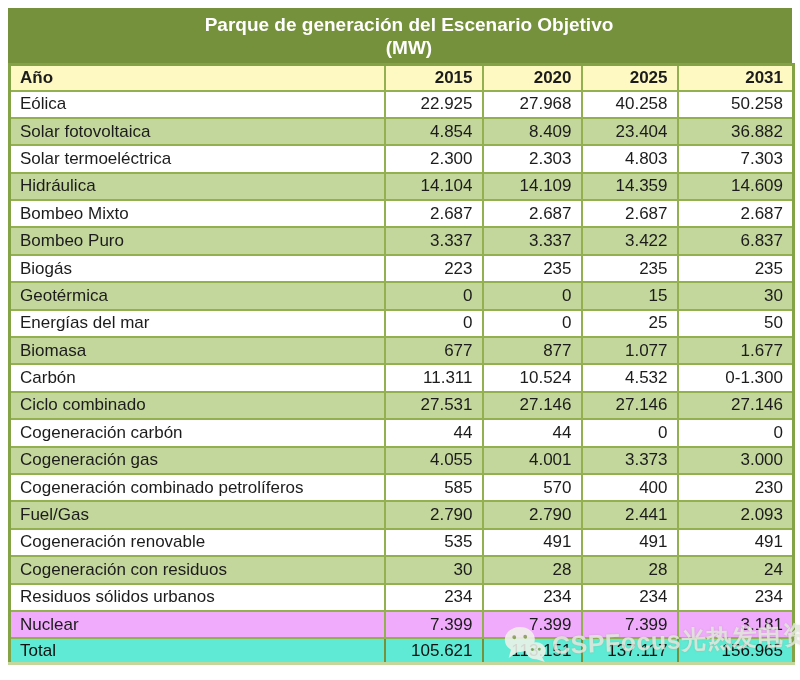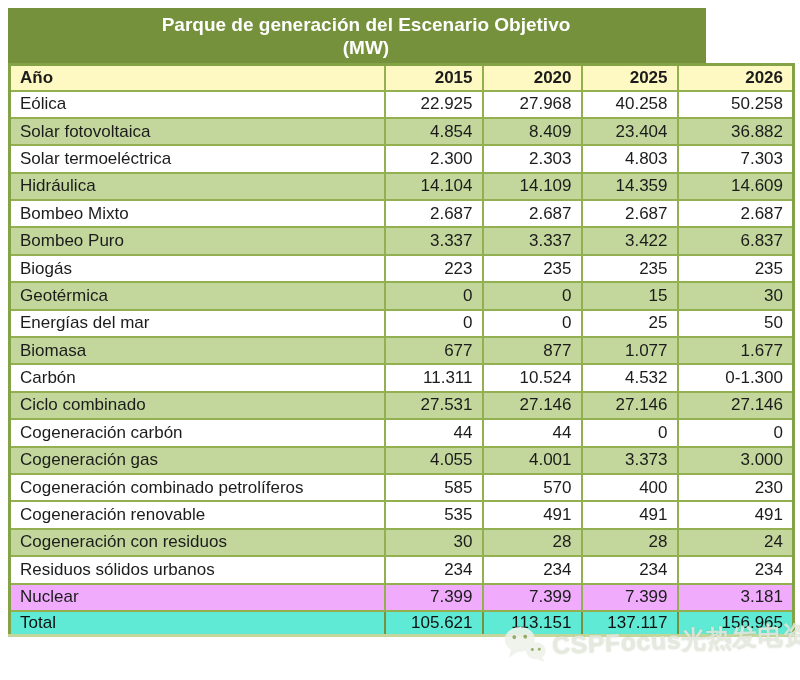--- a/index.html
+++ b/index.html
@@ -2,21 +2,21 @@
 <html><head>
 <meta charset="utf-8">
 <style>
   html,body{margin:0;padding:0;}
   body{
     width:800px;height:680px;background:#ffffff;overflow:hidden;position:relative;
     font-family:"Liberation Sans","DejaVu Sans",sans-serif;
   }
   .stage{position:absolute;left:8px;top:8px;width:784px;}
   .title-bar{
-    box-sizing:border-box;width:698px;background:#76913C;color:#ffffff;
+    box-sizing:border-box;width:784px;background:#76913C;color:#ffffff;
     text-align:center;font-weight:bold;font-size:19px;line-height:23px;
     padding:4px 0 3px 18px;border:1px solid #76913C;
   }
   table.grid{
     border-collapse:collapse;table-layout:fixed;width:784px;
     border:3px solid #84A246;border-bottom:3px solid #C3D69B;
   }
   .grid td,.grid th{
     box-sizing:border-box;border:2px solid #92B050;
     font-size:17px;color:#1c1c1c;overflow:hidden;white-space:nowrap;
@@ -62,21 +62,21 @@
       <col style="width:99px">
       <col style="width:96px">
       <col style="width:116px">
     </colgroup>
     <thead>
       <tr>
         <th class="lbl">Año</th>
         <th class="num">2015</th>
         <th class="num">2020</th>
         <th class="num">2025</th>
-        <th class="num">2026</th>
+        <th class="num">2031</th>
       </tr>
     </thead>
     <tbody>
 
     <tr class="white">
     <td class="lbl">Eólica</td>
     <td class="num">22.925</td>
     <td class="num">27.968</td>
     <td class="num">40.258</td>
     <td class="num">50.258</td>
@@ -171,20 +171,27 @@
     <td class="num">4.001</td>
     <td class="num">3.373</td>
     <td class="num">3.000</td>
   </tr>
         <tr class="white">
     <td class="lbl">Cogeneración combinado petrolíferos</td>
     <td class="num">585</td>
     <td class="num">570</td>
     <td class="num">400</td>
     <td class="num">230</td>
+  </tr>
+        <tr class="band">
+    <td class="lbl">Fuel/Gas</td>
+    <td class="num">2.790</td>
+    <td class="num">2.790</td>
+    <td class="num">2.441</td>
+    <td class="num">2.093</td>
   </tr>
         <tr class="white">
     <td class="lbl">Cogeneración renovable</td>
     <td class="num">535</td>
     <td class="num">491</td>
     <td class="num">491</td>
     <td class="num">491</td>
   </tr>
         <tr class="band">
     <td class="lbl">Cogeneración con residuos</td>

